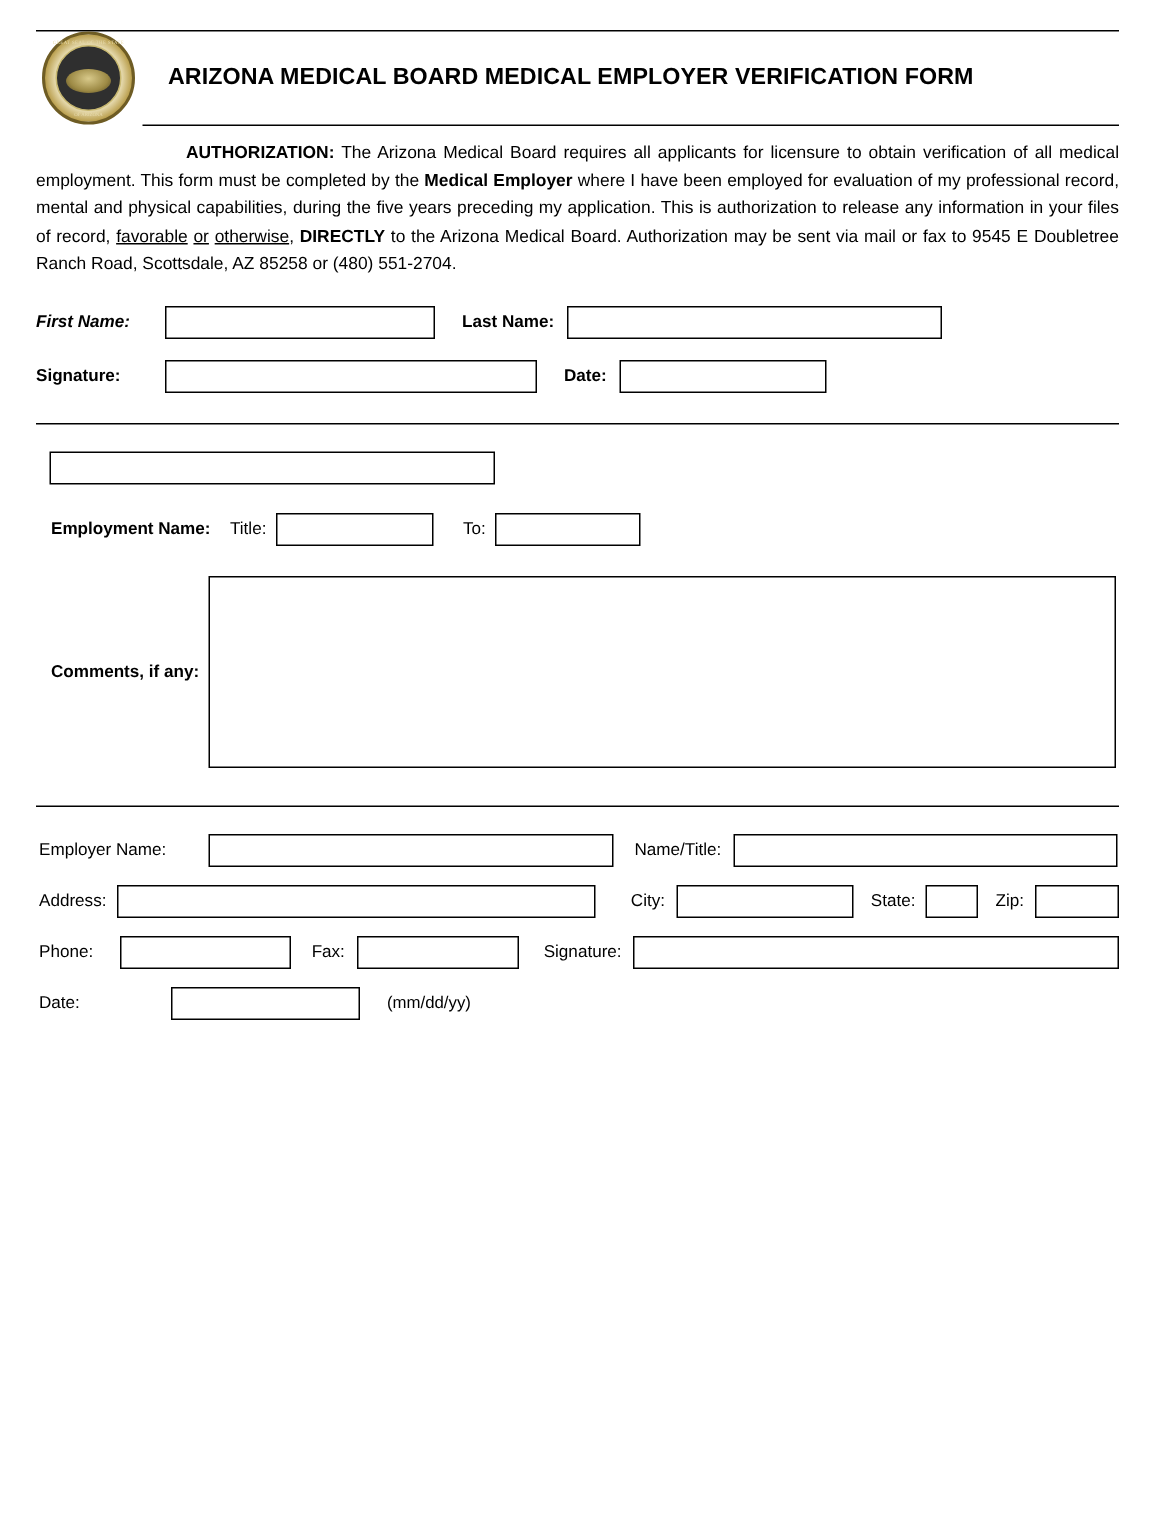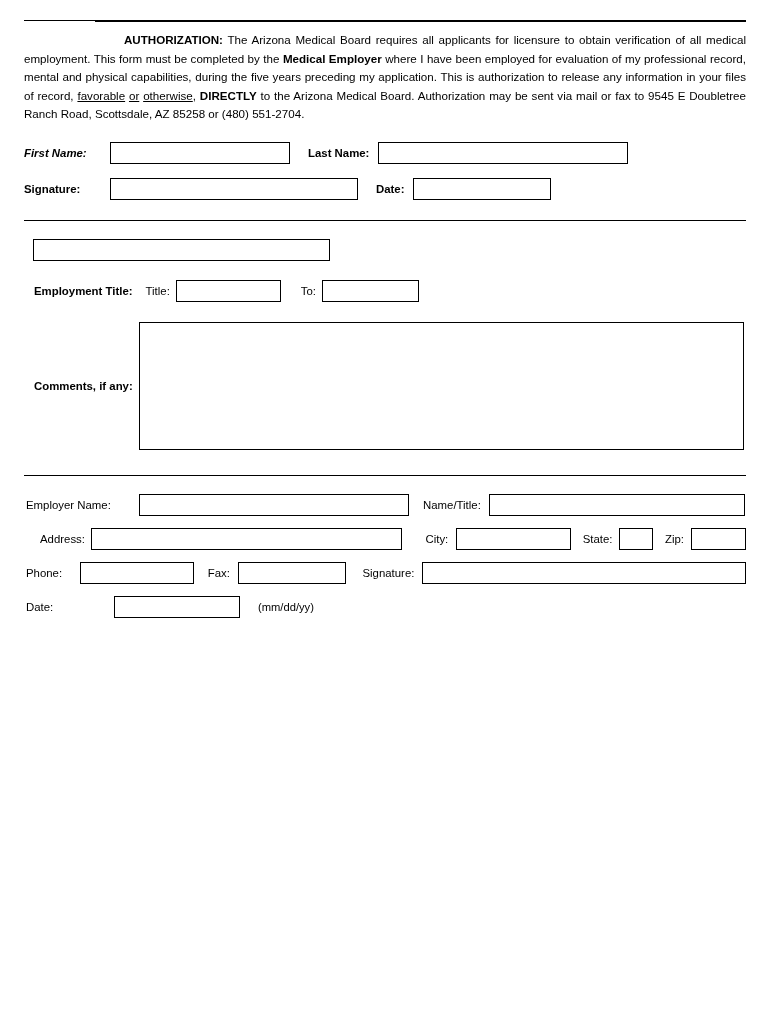--- a/index.html
+++ b/index.html
@@ -151,20 +151,28 @@
   
   .mmddyy { font-size: 11.2px; }
 </style>
 </head>
 <body>
 
 <div class="page">
 
   <div class="hr-top"></div>
 
+  <div class="header-row">
+    <div class="seal">
+      <div class="ring-text">GREAT SEAL OF THE STATE</div>
+      <div class="inner"></div>
+      <div class="ring-text-bottom">OF ARIZONA</div>
+    </div>
+    <div class="form-title">ARIZONA MEDICAL BOARD MEDICAL EMPLOYER VERIFICATION FORM</div>
+  </div>
 
   <div class="hr-under-title"></div>
 
   <div class="auth"><span class="indent"></span><b>AUTHORIZATION:</b><span> The Arizona Medical Board requires all applicants for licensure to obtain verification of all medical employment. This form must be completed by the </span><b>Medical Employer</b><span> where I have been employed for evaluation of my professional record, mental and physical capabilities, during the five years preceding my application. This is authorization to release any information in your files of record, </span><u>favorable</u><span> </span><u>or</u><span> </span><u>otherwise</u><span>, </span><b>DIRECTLY</b><span> to the Arizona Medical Board. Authorization may be sent via mail or fax to 9545 E Doubletree Ranch Road, Scottsdale, AZ 85258 or (480) 551-2704.</span></div>
 
   <div class="s1">
     <div class="row">
       <span class="lbl" style="width:78px;font-style:italic;">First Name:</span>
       <span class="box" style="width:180px;margin-left:8px;"></span>
       <span class="lbl" style="margin-left:18px;text-align:right;">Last Name:</span>
@@ -179,21 +187,21 @@
   </div>
 
   <div class="sec-divider" style="margin-top:20px;"></div>
 
   <div style="margin-top:18px;">
     <div class="row">
       <span class="box" style="width:297px;margin-left:9px;"></span>
     </div>
 
     <div class="row" style="margin-top:19px;">
-      <span class="lbl" style="margin-left:10px;">Employment Title:</span>
+      <span class="lbl" style="margin-left:10px;">Employment Name:</span>
       <span class="lbl-n" style="margin-left:13px;">Title:</span>
       <span class="box" style="width:105px;margin-left:6px;"></span>
       <span class="lbl-n" style="margin-left:20px;">To:</span>
       <span class="box" style="width:97px;margin-left:6px;"></span>
     </div>
 
     <div class="row" style="margin-top:20px;align-items:center;">
       <span class="lbl" style="width:105px;margin-left:10px;">Comments, if any:</span>
       <span class="comments-box" style="margin-left:0px;"></span>
     </div>
@@ -203,21 +211,21 @@
 
   <div style="margin-top:18px;">
     <div class="row">
       <span class="lbl-n" style="margin-left:2px;width:113px;">Employer Name:</span>
       <span class="box" style="width:270px;"></span>
       <span class="lbl-n" style="margin-left:14px;">Name/Title:</span>
       <span class="box" style="width:256px;margin-left:8px;"></span>
     </div>
 
     <div class="row" style="margin-top:12px;">
-      <span class="lbl-n" style="margin-left:16px;width:55px;">Address:</span>
+      <span class="lbl-n" style="margin-left:2px;width:55px;">Address:</span>
       <span class="box" style="width:334px;"></span>
       <span class="lbl-n" style="margin-left:10px;padding-left:14px;">City:</span>
       <span class="box" style="width:123px;margin-left:8px;"></span>
       <span class="lbl-n" style="margin-left:12px;">State:</span>
       <span class="box" style="width:36px;margin-left:7px;"></span>
       <span class="lbl-n" style="margin-left:12px;">Zip:</span>
       <span class="box" style="width:59px;margin-left:7px;"></span>
     </div>
 
     <div class="row" style="margin-top:12px;">

